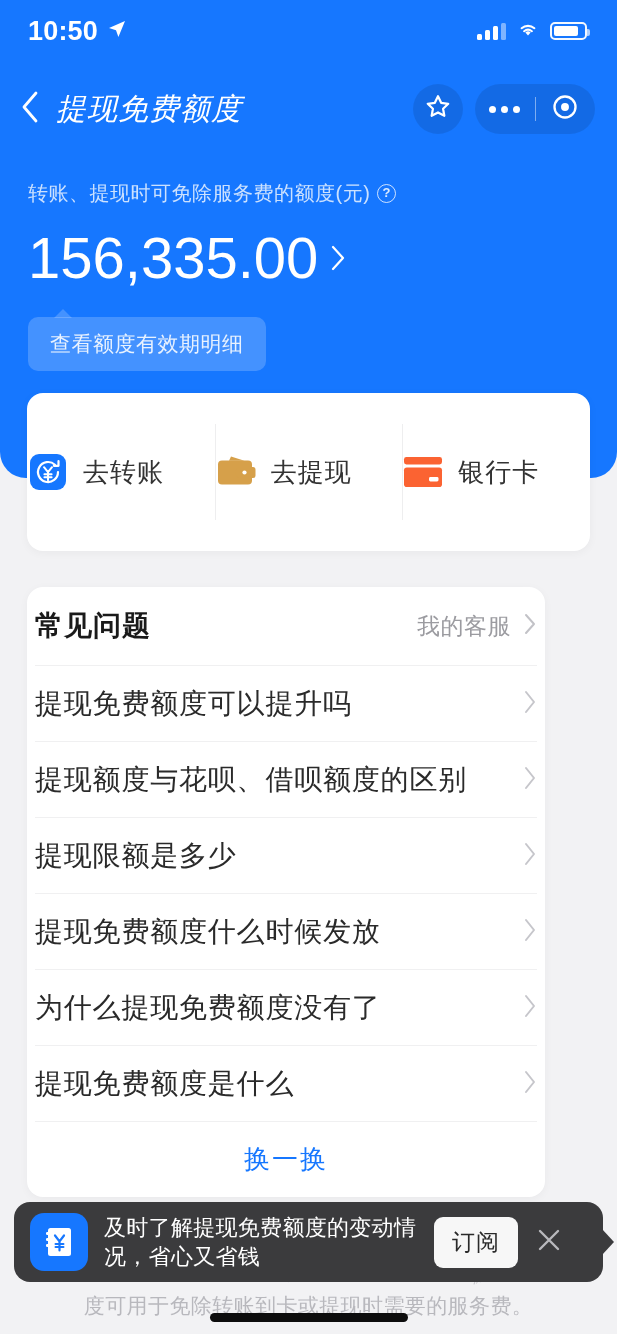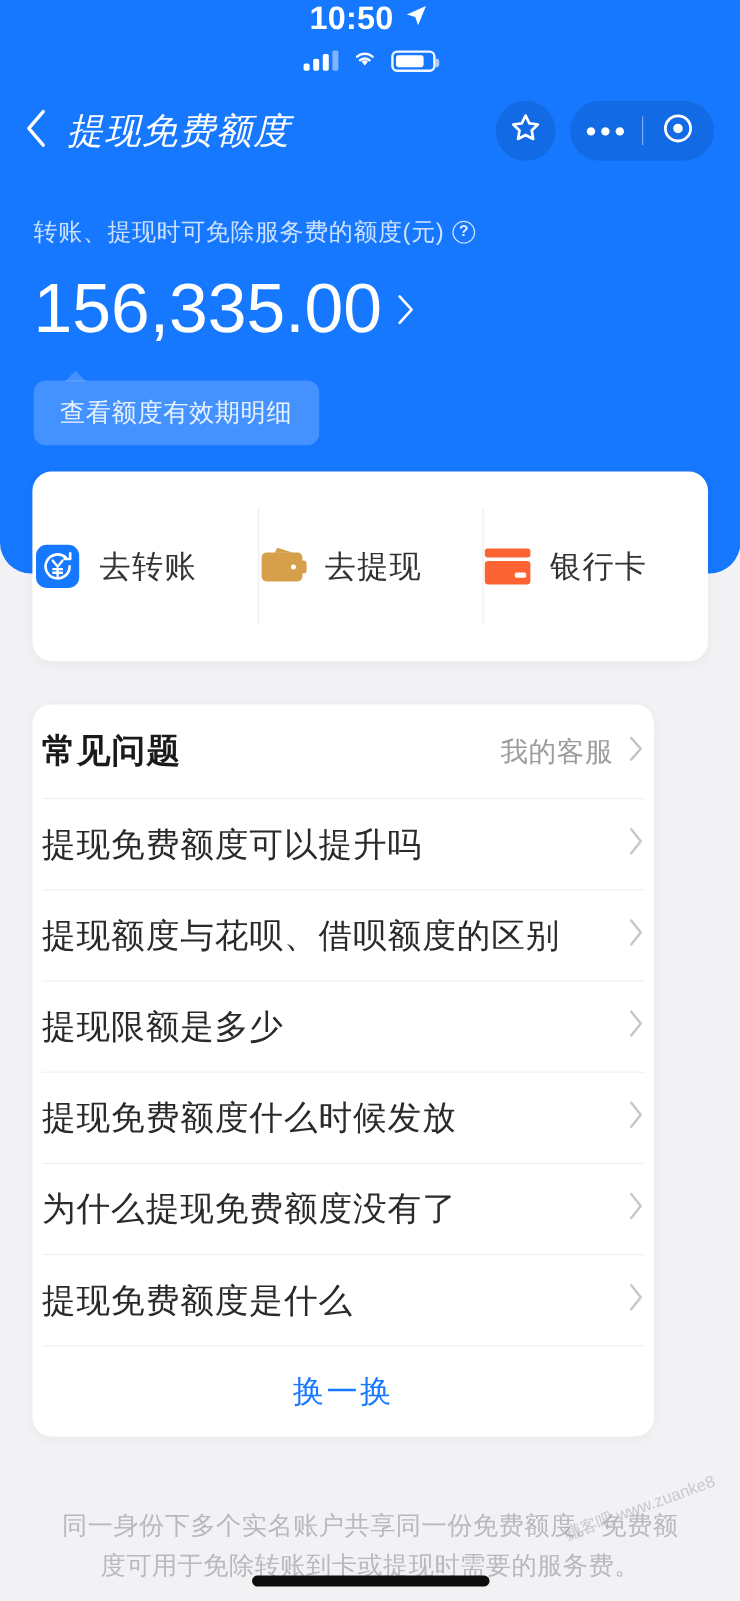--- a/index.html
+++ b/index.html
@@ -28,21 +28,20 @@
 
   
   .status-bar {
     position: absolute; top: 0; left: 0;
     width: 617px; height: 62px;
     z-index: 5;
     display: flex; align-items: center;
     justify-content: space-between;
     padding: 0 30px 0 28px;
     color: #ffffff;
-    flex-direction: column;
   }
   .status-left { display: flex; align-items: center; gap: 9px; }
   .status-time { font-size: 27px; font-weight: 700; letter-spacing: .2px; }
   .loc-arrow { display: block; }
   .status-right { display: flex; align-items: center; gap: 10px; }
   .sig-bars { display: flex; align-items: flex-end; gap: 3px; height: 17px; }
   .sig-bars i { display:block; width: 5px; background:#fff; border-radius: 1.5px; }
   .sig-bars i:nth-child(1){ height: 6px; }
   .sig-bars i:nth-child(2){ height: 10px; }
   .sig-bars i:nth-child(3){ height: 14px; }
@@ -446,16 +445,36 @@
     </div>
 
     <div class="faq-refresh">
       <span>换一换</span>
     </div>
   </div>
 
   <div class="footer-note">同一身份下多个实名账户共享同一份免费额度。免费额度可用于免除转账到卡或提现时需要的服务费。</div>
   <div class="watermark">赚客吧 www.zuanke8</div>
 
+  <div class="banner">
+    <span class="banner-icon">
+      <svg width="36" height="36" viewBox="0 0 36 36">
+        <rect x="7" y="4" width="23" height="28" rx="2.5" fill="#ffffff"></rect>
+        <rect x="5" y="8" width="5" height="3" rx="1.2" fill="#ffffff"></rect>
+        <rect x="5" y="14" width="5" height="3" rx="1.2" fill="#ffffff"></rect>
+        <rect x="5" y="20" width="5" height="3" rx="1.2" fill="#ffffff"></rect>
+        <path d="M14 11.5l4.5 6 4.5-6M18.5 17.5v9M14.6 20h7.8M14.6 23h7.8" stroke="#1677FF" stroke-width="2.2" fill="none" stroke-linecap="round"></path>
+      </svg>
+    </span>
+    <span class="banner-text">及时了解提现免费额度的变动情况，省心又省钱</span>
+    <button class="banner-btn">订阅</button>
+    <span class="banner-close">
+      <span>
+        <svg width="30" height="30" viewBox="0 0 30 30">
+            <path d="M6 6l18 18M24 6L6 24" stroke="#b9b9bd" stroke-width="2.4" stroke-linecap="round"></path>
+          </svg>
+      </span>
+    </span>
+  </div>
 
   <div class="home-indicator"></div>
 
 </div>
 
 </body></html>

